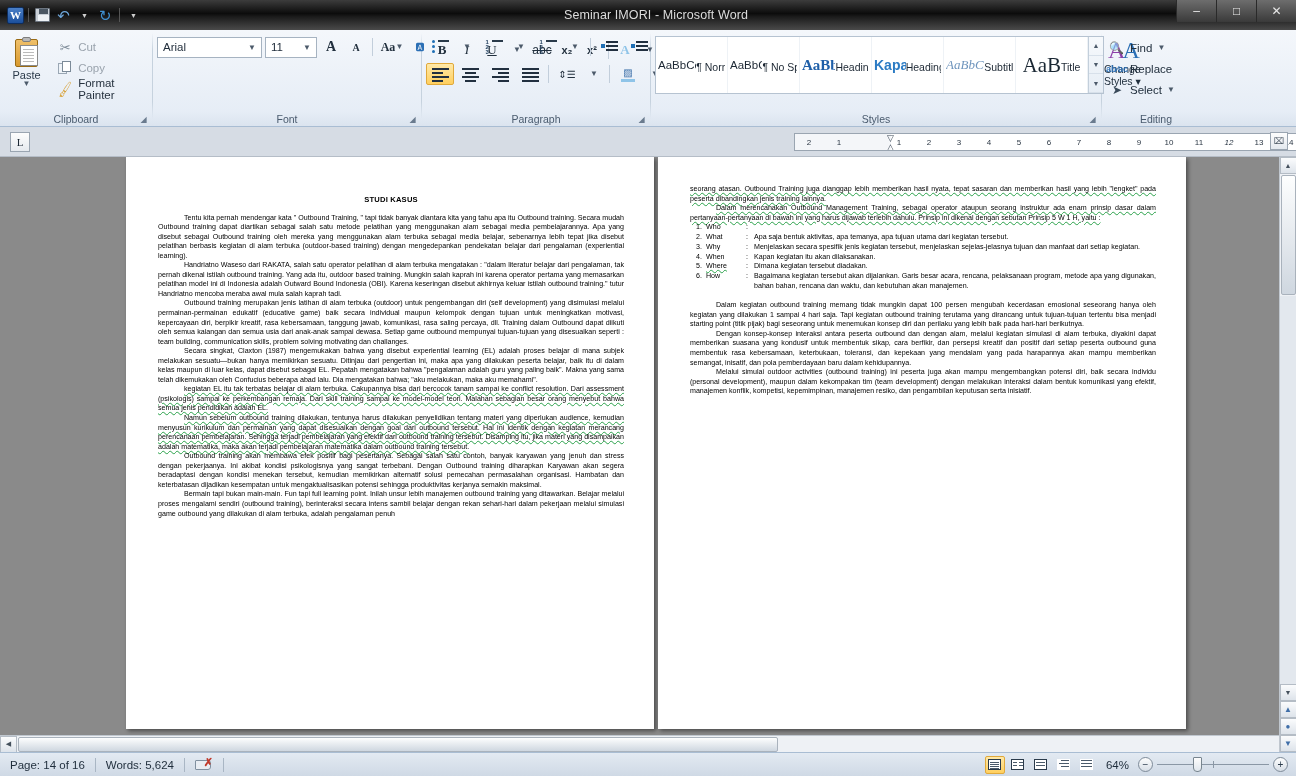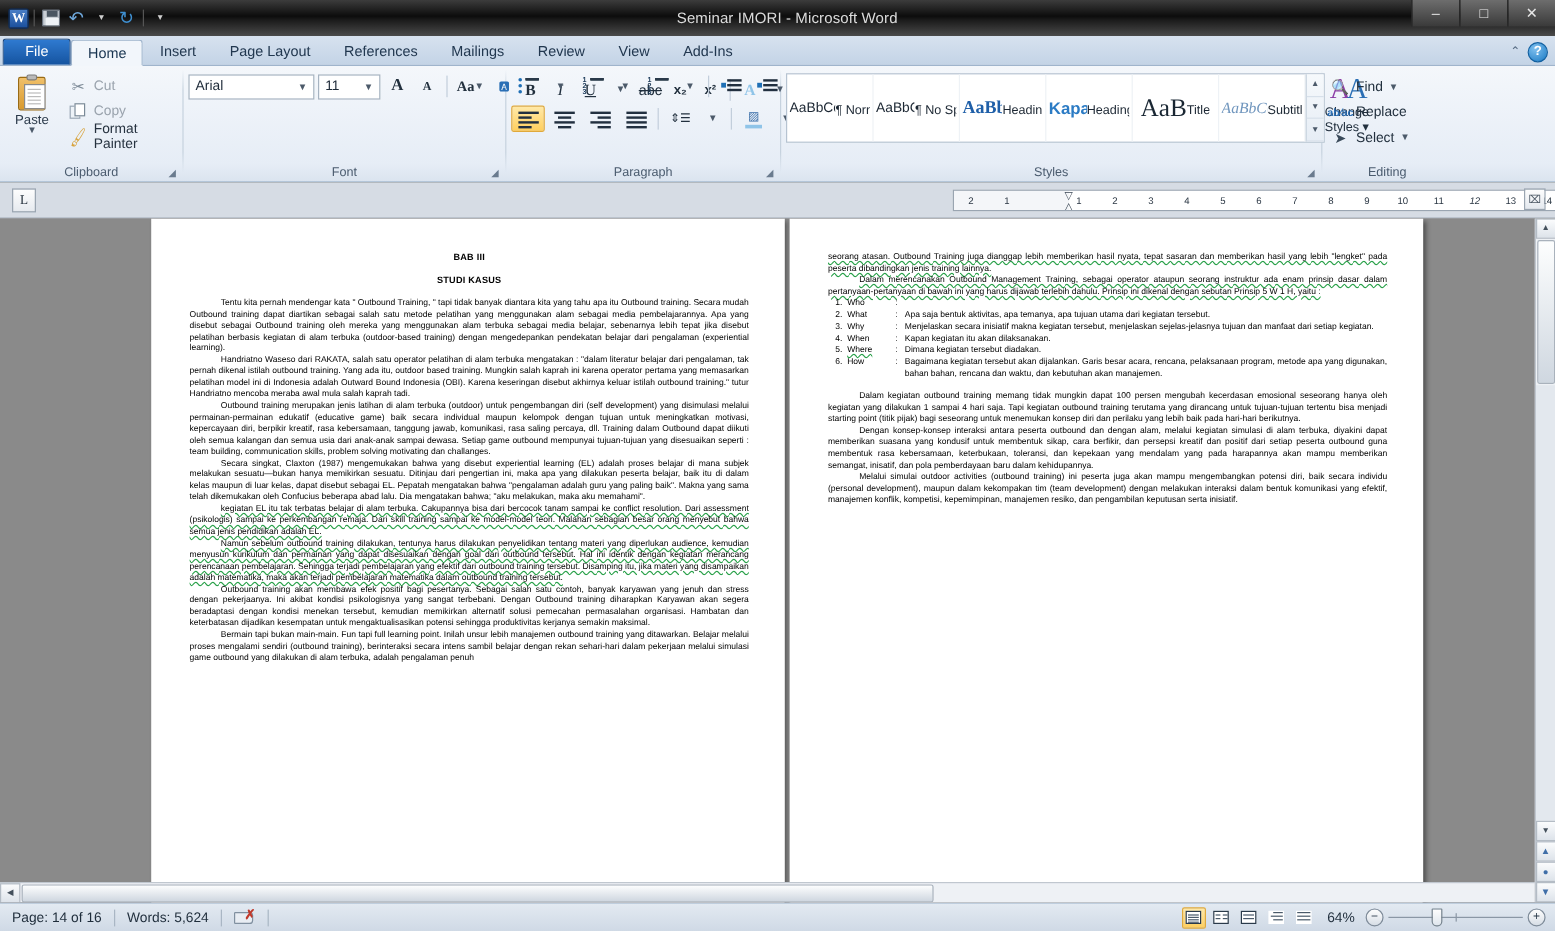--- a/index.html
+++ b/index.html
@@ -356,35 +356,20 @@
         </div>
     </div>
     <div class="title-text">Seminar IMORI  -  Microsoft Word</div>
     <div class="wincaps">
       <div class="wincap">–</div>
       <div class="wincap">□</div>
       <div class="wincap">✕</div>
     </div>
   </div>
 
-  <div class="tabstrip">
-    <div class="tab file">File</div>
-    <div class="tab active">Home</div>
-    <div class="tab">Insert</div>
-    <div class="tab">Page Layout</div>
-    <div class="tab">References</div>
-    <div class="tab">Mailings</div>
-    <div class="tab">Review</div>
-    <div class="tab">View</div>
-    <div class="tab">Add-Ins</div>
-    <div class="tab-right">
-      <span class="collapse-ico">⌃</span>
-      <span class="help-ico">?</span>
-    </div>
-  </div>
 
   <div class="ribbon">
 
     <div class="grp clipboard">
       <div class="grp-body">
         <div class="paste-btn">
           <div class="paste-ico">
             <div class="board"></div>
               <div class="clip"></div>
               <div class="sheet"></div>
@@ -644,26 +629,26 @@
           </div>
           <div class="style-item">
             <div class="style-prev sp-h1">AaBbC</div>
             <div class="style-name">Heading 1</div>
           </div>
           <div class="style-item">
             <div class="style-prev sp-h2">Kapan</div>
             <div class="style-name">Heading 2</div>
           </div>
           <div class="style-item">
+            <div class="style-prev sp-sub">AaBbCc.</div>
+            <div class="style-name">Subtitle</div>
+          </div>
+          <div class="style-item">
             <div class="style-prev sp-title">AaB</div>
             <div class="style-name">Title</div>
-          </div>
-          <div class="style-item">
-            <div class="style-prev sp-sub">AaBbCc.</div>
-            <div class="style-name">Subtitle</div>
           </div>
           <div class="gal-scroll">
             <div>▲</div>
             <div>▼</div>
             <div>▼</div>
           </div>
         </div>
         <div class="changestyles">
           <span class="cs-ico"><span class="a1">A</span><span class="a2">A</span></span>
           <span>Change</span>
@@ -727,21 +712,20 @@
       </div>
       <div class="rightmark">
           <span style="font-size:9px;color:#4a5663;">⌧</span>
         </div>
     </div>
 
     <div class="pagesarea">
 
       <div class="page left">
         <div class="pagepad doc">
-          <p class="ctr">BAB III</p>
           <div class="gap"></div>
           <p class="ctr">STUDI KASUS</p>
           <div class="gap"></div>
           <p class="ind">Tentu kita pernah mendengar kata " Outbound Training, " tapi tidak banyak diantara kita yang tahu apa itu Outbound training. Secara mudah Outbound training dapat diartikan sebagai salah satu metode pelatihan yang menggunakan alam sebagai media pembelajarannya. Apa yang disebut sebagai Outbound training oleh mereka yang menggunakan alam terbuka sebagai media belajar, sebenarnya lebih tepat jika disebut pelatihan berbasis kegiatan di alam terbuka (outdoor-based training) dengan mengedepankan pendekatan belajar dari pengalaman (experiential learning).</p>
           <p class="ind">Handriatno Waseso dari RAKATA, salah satu operator pelatihan di alam terbuka mengatakan : "dalam literatur belajar dari pengalaman, tak pernah dikenal istilah outbound training. Yang ada itu, outdoor based training. Mungkin salah kaprah ini karena operator pertama yang memasarkan pelatihan model ini di Indonesia adalah Outward Bound Indonesia (OBI). Karena keseringan disebut akhirnya keluar istilah outbound training." tutur Handriatno mencoba meraba awal mula salah kaprah tadi.</p>
           <p class="ind">Outbound training merupakan jenis latihan di alam terbuka (outdoor) untuk pengembangan diri (self development) yang disimulasi melalui permainan-permainan edukatif (educative game) baik secara individual maupun kelompok dengan tujuan untuk meningkatkan motivasi, kepercayaan diri, berpikir kreatif, rasa kebersamaan, tanggung jawab, komunikasi, rasa saling percaya, dll. Training dalam Outbound dapat diikuti oleh semua kalangan dan semua usia dari anak-anak sampai dewasa. Setiap game outbound mempunyai tujuan-tujuan yang disesuaikan seperti : team building, communication skills, problem solving motivating dan challanges.</p>
           <p class="ind">Secara singkat, Claxton (1987) mengemukakan bahwa yang disebut experiential learning (EL) adalah proses belajar di mana subjek melakukan sesuatu—bukan hanya memikirkan sesuatu. Ditinjau dari pengertian ini, maka apa yang dilakukan peserta belajar, baik itu di dalam kelas maupun di luar kelas, dapat disebut sebagai EL. Pepatah mengatakan bahwa "pengalaman adalah guru yang paling baik". Makna yang sama telah dikemukakan oleh Confucius beberapa abad lalu. Dia mengatakan bahwa; "aku melakukan, maka aku memahami".</p>
           <p class="ind sq">kegiatan EL itu tak terbatas belajar di alam terbuka. Cakupannya bisa dari bercocok tanam sampai ke conflict resolution. Dari assessment (psikologis) sampai ke perkembangan remaja. Dari skill training sampai ke model-model teori. Malahan sebagian besar orang menyebut bahwa semua jenis pendidikan adalah EL.</p>
           <p class="ind sq">Namun sebelum outbound training dilakukan, tentunya harus dilakukan penyelidikan tentang materi yang diperlukan audience, kemudian menyusun kurikulum dan permainan yang dapat disesuaikan dengan goal dari outbound tersebut. Hal ini identik dengan kegiatan merancang perencanaan pembelajaran. Sehingga terjadi pembelajaran yang efektif dari outbound training tersebut. Disamping itu, jika materi yang disampaikan adalah matematika, maka akan terjadi pembelajaran matematika dalam outbound training tersebut.</p>
           <p class="ind">Outbound training akan membawa efek positif bagi pesertanya. Sebagai salah satu contoh, banyak karyawan yang jenuh dan stress dengan pekerjaanya. Ini akibat kondisi psikologisnya yang sangat terbebani. Dengan Outbound training diharapkan Karyawan akan segera beradaptasi dengan kondisi menekan tersebut, kemudian memikirkan alternatif solusi pemecahan permasalahan organisasi. Hambatan dan keterbatasan dijadikan kesempatan untuk mengaktualisasikan potensi sehingga produktivitas kerjanya semakin maksimal.</p>
@@ -763,21 +747,21 @@
             <div class="wrow">
               <span class="n">2.</span>
               <span class="k">What</span>
               <span class="c">:</span>
               <span class="t">Apa saja bentuk aktivitas, apa temanya, apa tujuan utama dari kegiatan tersebut.</span>
             </div>
             <div class="wrow">
               <span class="n">3.</span>
               <span class="k">Why</span>
               <span class="c">:</span>
-              <span class="t">Menjelaskan secara inisiatif makna kegiatan tersebut, menjelaskan sejelas-jelasnya tujuan dan manfaat dari setiap kegiatan.</span>
+              <span class="t">Menjelaskan secara spesifik jenis kegiatan tersebut, menjelaskan sejelas-jelasnya tujuan dan manfaat dari setiap kegiatan.</span>
             </div>
             <div class="wrow">
               <span class="n">4.</span>
               <span class="k">When</span>
               <span class="c">:</span>
               <span class="t">Kapan kegiatan itu akan dilaksanakan.</span>
             </div>
             <div class="wrow">
               <span class="n">5.</span>
               <span class="k sq">Where</span>

